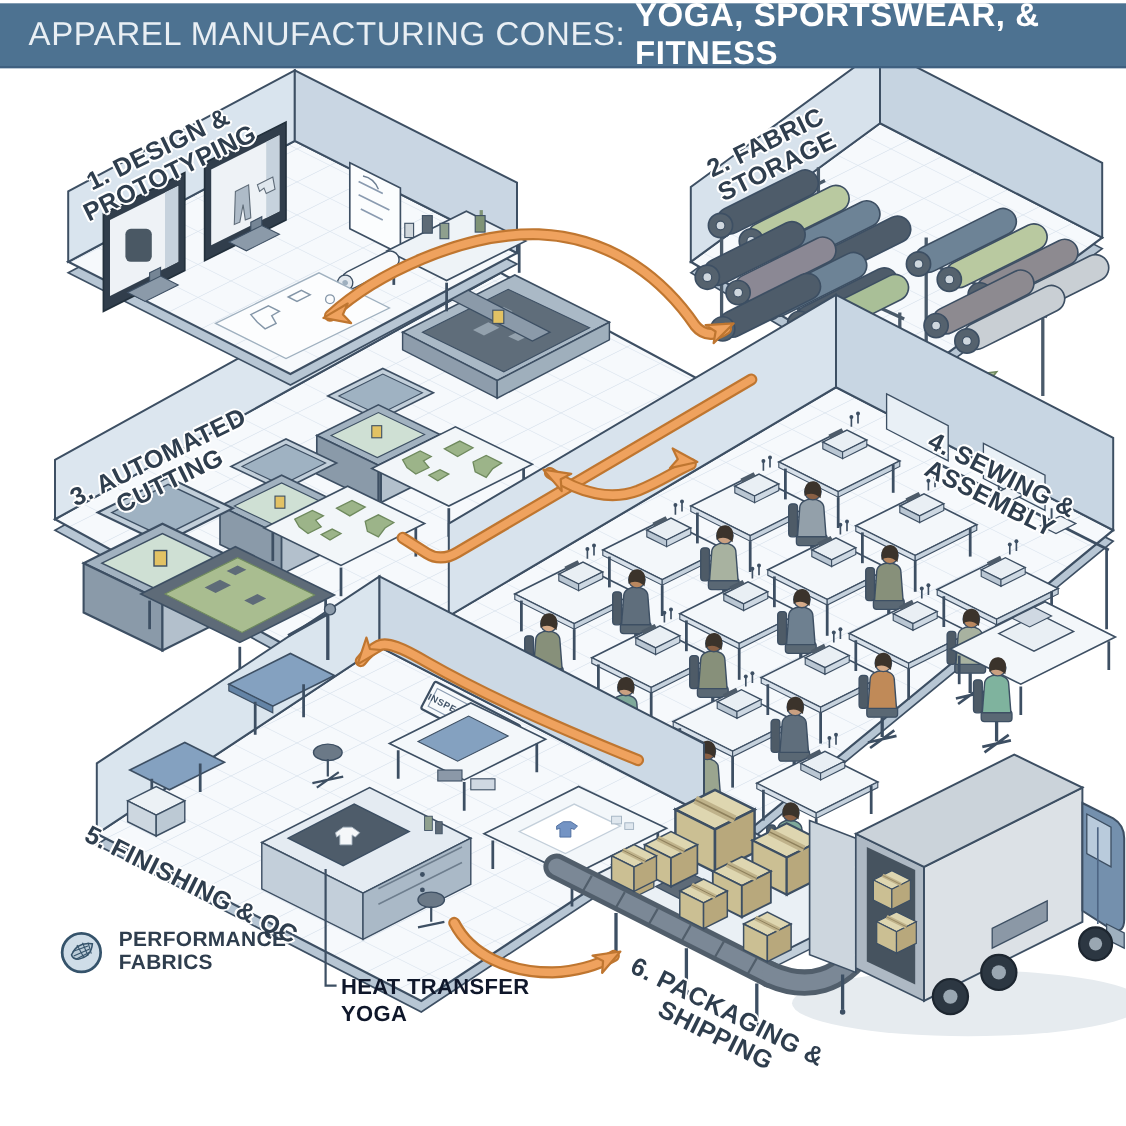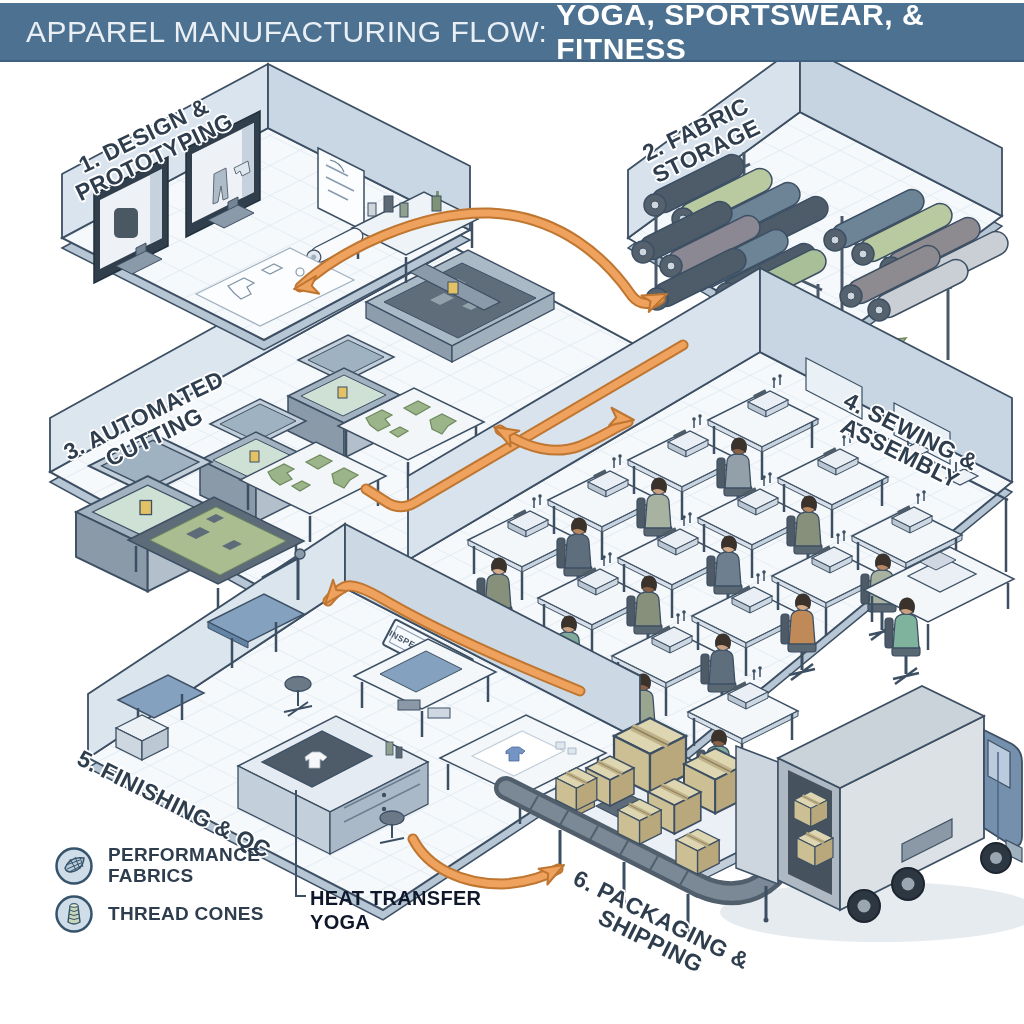--- a/index.html
+++ b/index.html
@@ -431,21 +431,21 @@
       <path d="M413,839 C428,868 462,884 502,884 C524,883 544,877 558,869" stroke="#bf7630" stroke-width="11"></path>
       <path d="M413,839 C428,868 462,884 502,884 C524,883 544,877 558,869" stroke="#efa25e" stroke-width="7"></path>
       <use href="#ahead" transform="translate(564,865) rotate(-29)" fill="#efa25e" stroke="#bf7630" stroke-width="2"></use>
     </g>
   </g>
 
   <path d="M296,790 L296,896 L306,896" stroke="#3d4f63" stroke-width="2" fill="none"></path>
 </svg>
 
 <div class="header">
-  <span class="t1">APPAREL MANUFACTURING FLOW: </span>
+  <span class="t1">APPAREL MANUFACTURING CONES: </span>
     <span class="t2">YOGA, SPORTSWEAR, &amp; FITNESS</span>
 </div>
 
 <div class="label rneg" style="left:44px;top:122px;width:210px;">
   <div>1. DESIGN &amp;</div>
   <div>PROTOTYPING</div>
 </div>
 <div class="label rneg" style="left:606px;top:116px;width:190px;">
   <div>2. FABRIC</div>
   <div>STORAGE</div>
@@ -477,25 +477,13 @@
     <svg class="legend-icon" viewBox="0 0 40 40">
       <circle cx="20" cy="20" r="17.5" fill="#cfdde8" stroke="#35536b" stroke-width="2.5"></circle>
       <path d="M11,22 q5,-12 19,-10 q-1,12 -13,14 q-5,0 -6,-4 z" fill="#b9cbd8" stroke="#35536b" stroke-width="1.4"></path>
       <path d="M12,19 l14,-5 M13,23 l14,-6 M15,26 l12,-6 M16,13 l6,11 M21,11 l5,12 M26,11 l3,10" stroke="#35536b" stroke-width="1" fill="none"></path>
     </svg>
     <div class="legend-text">
       <div>PERFORMANCE</div>
       <div>FABRICS</div>
     </div>
   </div>
-  <div class="legend-row">
-    <svg class="legend-icon" viewBox="0 0 40 40">
-      <circle cx="20" cy="20" r="17.5" fill="#cfdde8" stroke="#35536b" stroke-width="2.5"></circle>
-      <path d="M14,28 L16,12 q4,-4 8,0 L26,28 q-6,4 -12,0 z" fill="#c8d6b9" stroke="#35536b" stroke-width="1.4"></path>
-      <path d="M15.5,16 q4.5,3 9,0 M15,20 q5,3 10,0 M14.5,24 q5.5,3 11,0" stroke="#35536b" stroke-width="1" fill="none"></path>
-      <ellipse cx="20" cy="11.5" rx="4" ry="1.8" fill="#e4ecda" stroke="#35536b" stroke-width="1"></ellipse>
-    </svg>
-    <div class="legend-text">
-      <div>THREAD CONES</div>
-      <div></div>
-    </div>
-  </div>
 </div>
 
 </body></html>

